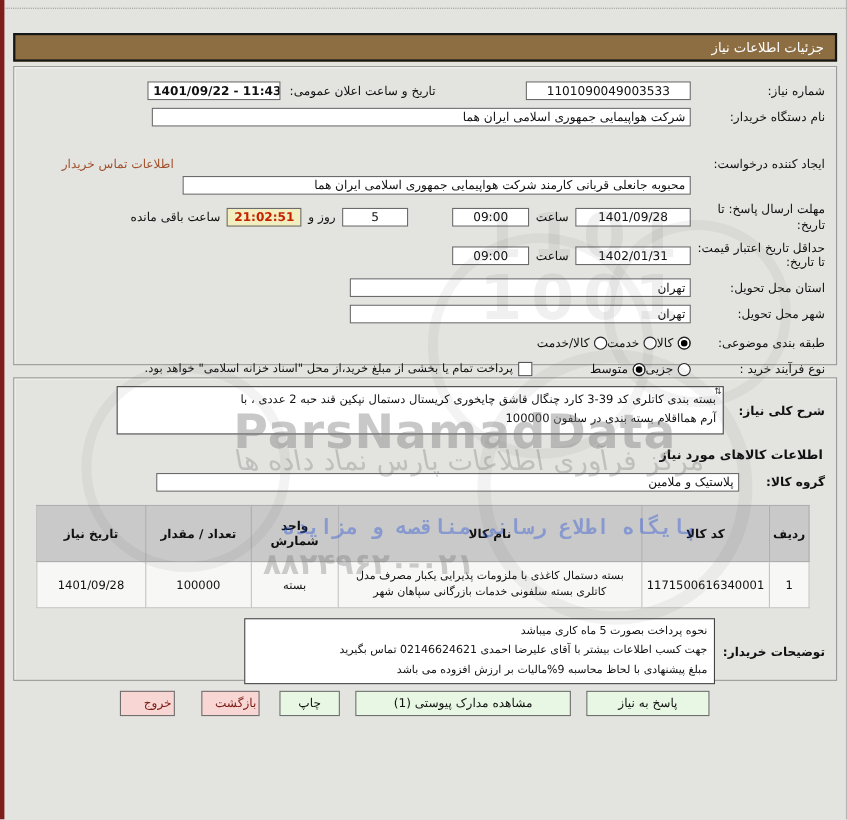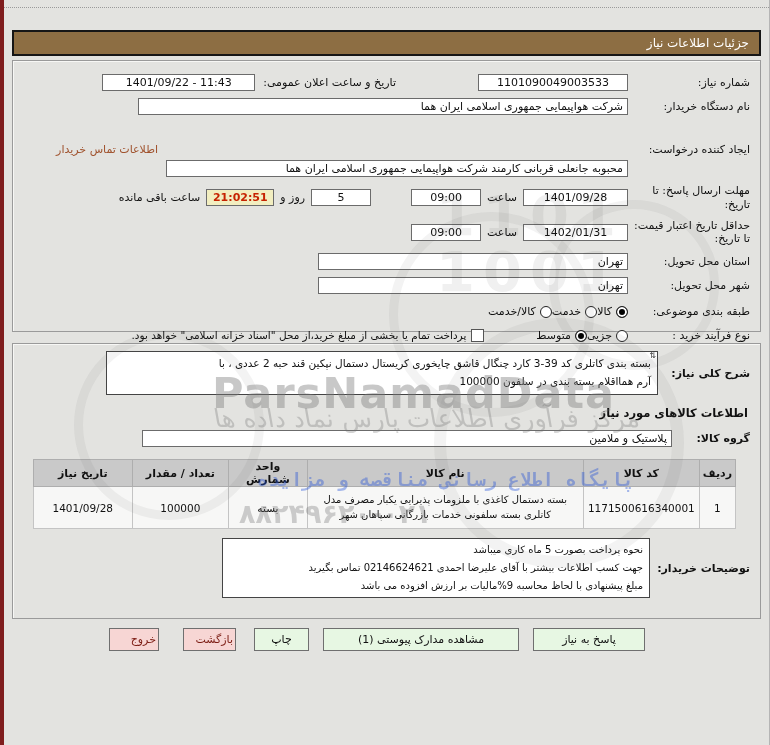--- a/index.html
+++ b/index.html
@@ -32,21 +32,21 @@
   .lbl-auto { flex:none; margin:0 0 0 8px; }
   .lbl-bold { font-weight:bold; flex:none; }
   .inline-lbl { flex:none; margin:0 6px; }
 
   .field {
     background:#fff; border:1px solid #6b6b6b; height:17px; line-height:15px;
     padding:0 4px; flex:none; overflow:hidden; white-space:nowrap;
   }
   .center { text-align:center; }
   .ltr { direction:ltr; unicode-bidi:isolate; }
-  .w150{width:150px;} .w145{width:153px;} .w490{width:490px;} .w462{width:462px;margin-top:38px;}
+  .w150{width:150px;} .w145{width:121px;font-weight:bold;} .w490{width:490px;} .w462{width:462px;margin-top:38px;}
   .w105{width:105px;} .w70{width:70px;} .w60{width:60px;} .w68{width:68px;} .w310{width:310px;}
   .sp85{width:82px;flex:none;} .sp40{width:40px;flex:none;} .sp55{width:52px;flex:none;}
 
   .countdown { background:#f2eec0; color:#c62200; font-weight:bold; }
   .link { color:#a0522d; margin-right:8px; cursor:pointer; flex:none; }
 
   .radio { width:12px; height:12px; border:1px solid #222; border-radius:50%;
            background:#fff; flex:none; margin-left:4px; }
   .radio.sel { box-shadow: inset 0 0 0 2px #fff; background:#000; }
   .opt-lbl { margin-left:22px; flex:none; }
@@ -55,21 +55,21 @@
 
   .textbox { background:#fff; border:1px solid #444; padding:2px 6px; position:relative; }
   .desc-box { width:552px; height:44px; font-size:10.5px; line-height:1.75; text-align:right; }
   .desc-row .lbl-bold { width:92px; text-align:right; }
   .scroll-ind { position:absolute; top:0; right:1px; font-size:8px; color:#333; line-height:8px; }
   .section-title { font-weight:bold; font-size:11.5px; margin:11px 12px 0 0;padding-left:18px; }
   .grp-field { width:530px; }
 
   table.goods { border-collapse:collapse; margin:12px 24px 0 24px; width:703px;
                 background:#f7f7f6; font-size:10.5px; }
-  table.goods th { background:#c9c9c9; font-weight:bold; font-size:11px; border:1px solid #aeaeae; height:24px; padding:0 3px; }
+  table.goods th { background:#c9c9c9; font-weight:bold; font-size:11px; border:1px solid #aeaeae; height:24px; padding:12px 3px; }
   table.goods td { border:1px solid #c4c4c4; height:42px; padding:2px 4px; text-align:center; }
   .col-row{width:28px;} .col-code{width:108px;} .col-name{width:288px;}
   .col-unit{width:80px;} .col-qty{width:99px;} .col-date{width:100px;}
   td.name-cell { font-size:10px; line-height:1.45; }
   td.code-cell, td.date-cell { direction:ltr; }
 
   .notes-row { margin-top:9px; }
   .notes-row .lbl-bold { width:100px; text-align:right; }
   .notes-box { width:428px; height:60px; font-size:10px; line-height:1.8; text-align:right; }
 

